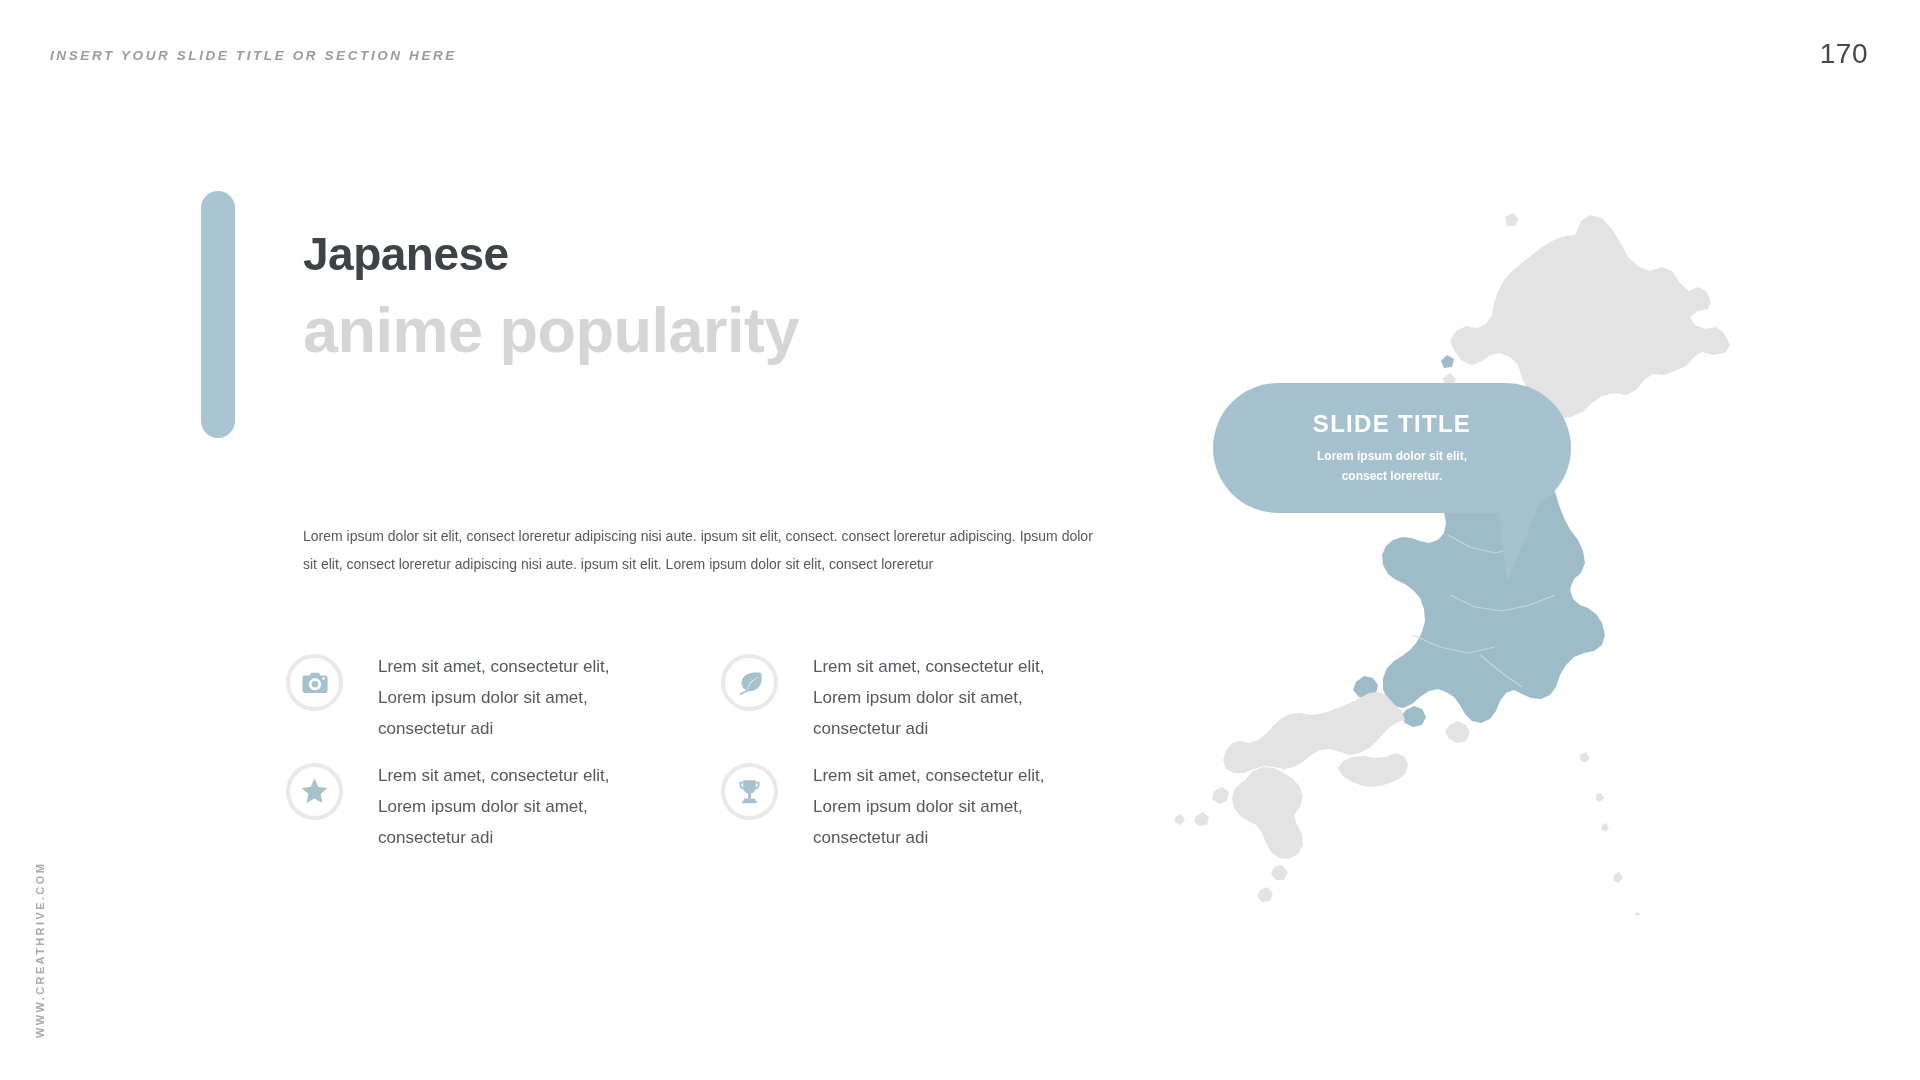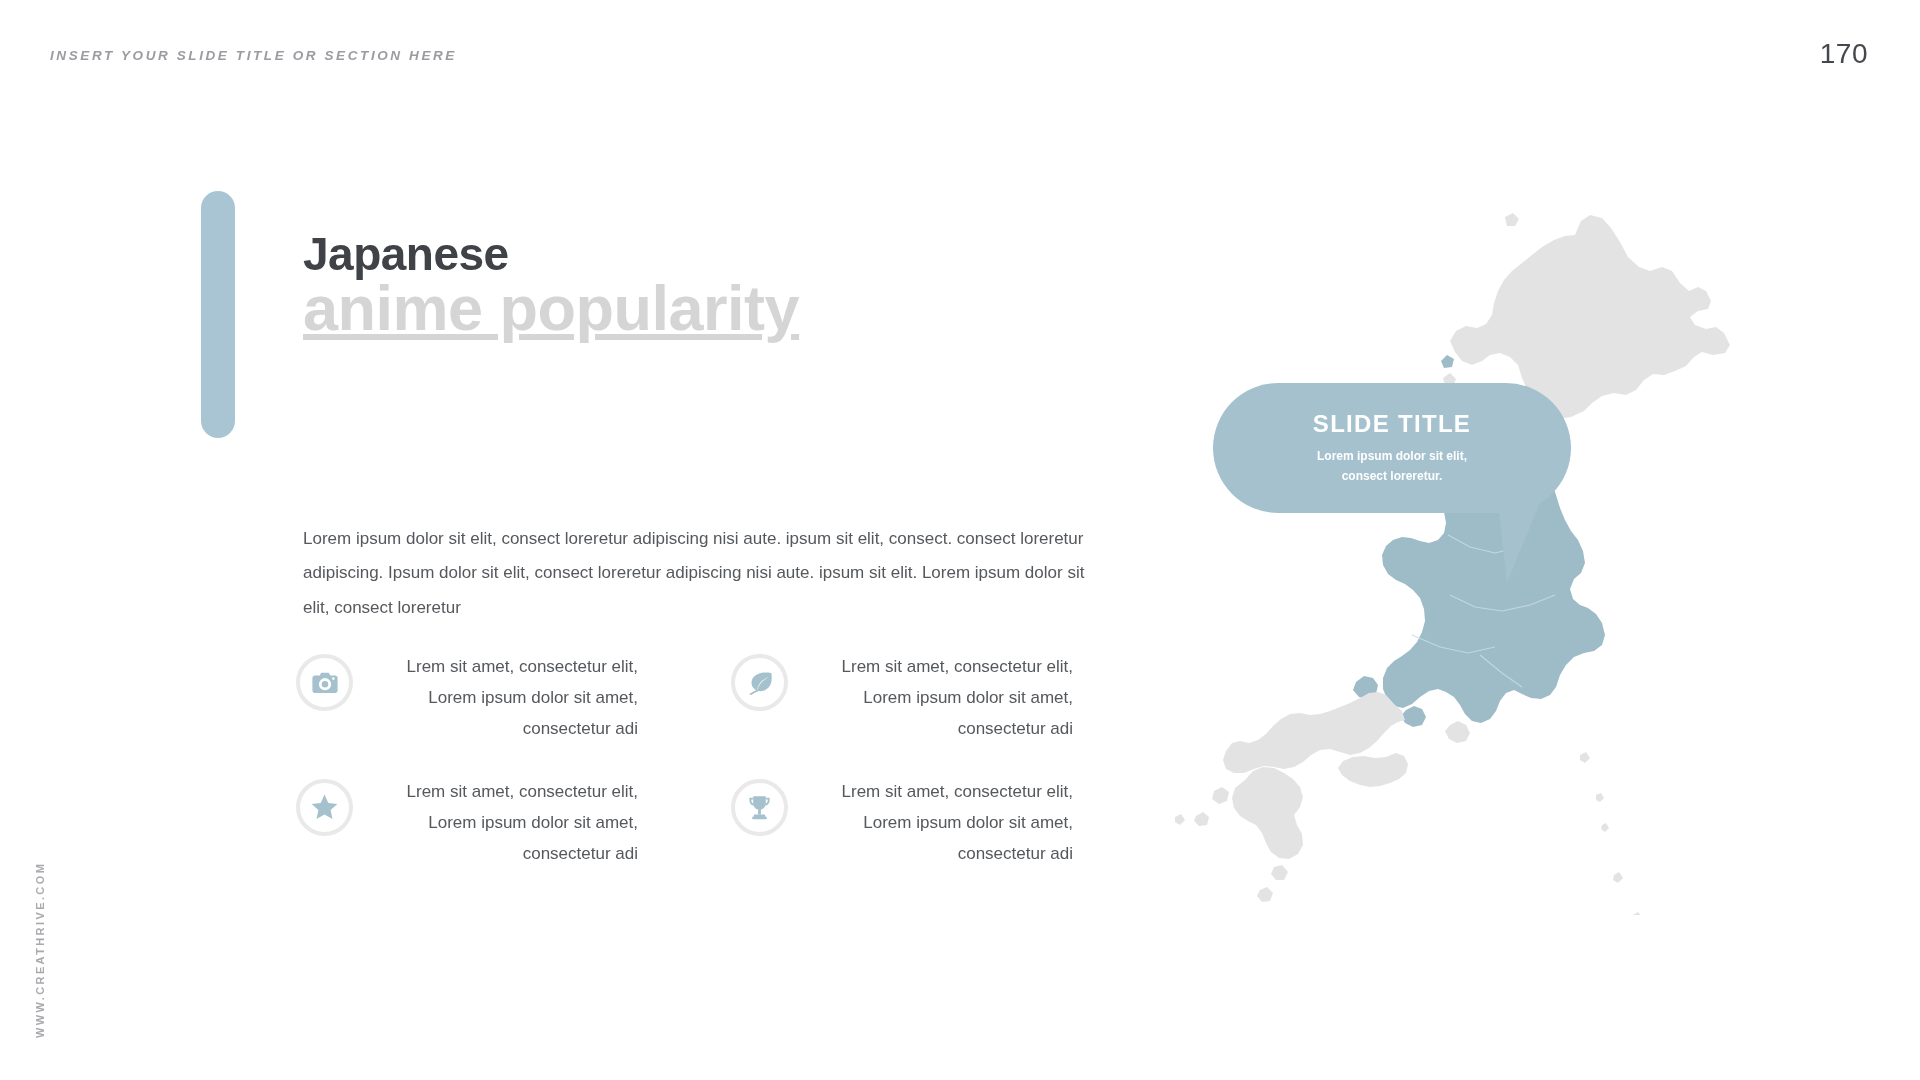--- a/index.html
+++ b/index.html
@@ -50,41 +50,40 @@
   .title-block { position:absolute; left:303px; top:231px; }
   .title-line1 {
     font-size:46px; font-weight:bold;
     color:#3f4246; line-height:1.0;
     letter-spacing:-0.5px;
   }
   .title-line2 {
     font-size:63px; font-weight:bold;
     color:#d5d5d5; line-height:1.0;
     letter-spacing:-0.5px;
-    text-decoration:underline;
+    margin-top:22px;
   }
 
   
   .body-text {
     position:absolute; left:303px; top:522px;
     width:790px;
-    font-size:17px;
+    font-size:14px;
     line-height:2.02;
     color:#55585c;
   }
 
   
   .features {
-    position:absolute; left:296px; top:652px;
+    position:absolute; left:286px; top:652px;
     width:800px;
     display:grid;
     grid-template-columns:435px 435px;
     grid-template-rows:auto auto;
-    row-gap:32px;
-    text-align:right;
+    row-gap:16px;
   }
   .feature { display:flex; align-items:flex-start; }
   .feature-icon {
     flex:0 0 auto;
     width:57px; height:57px;
     border-radius:50%;
     border:4px solid #e9e9e9;
     background:#fff;
     display:flex; align-items:center; justify-content:center;
     margin-top:2px;

